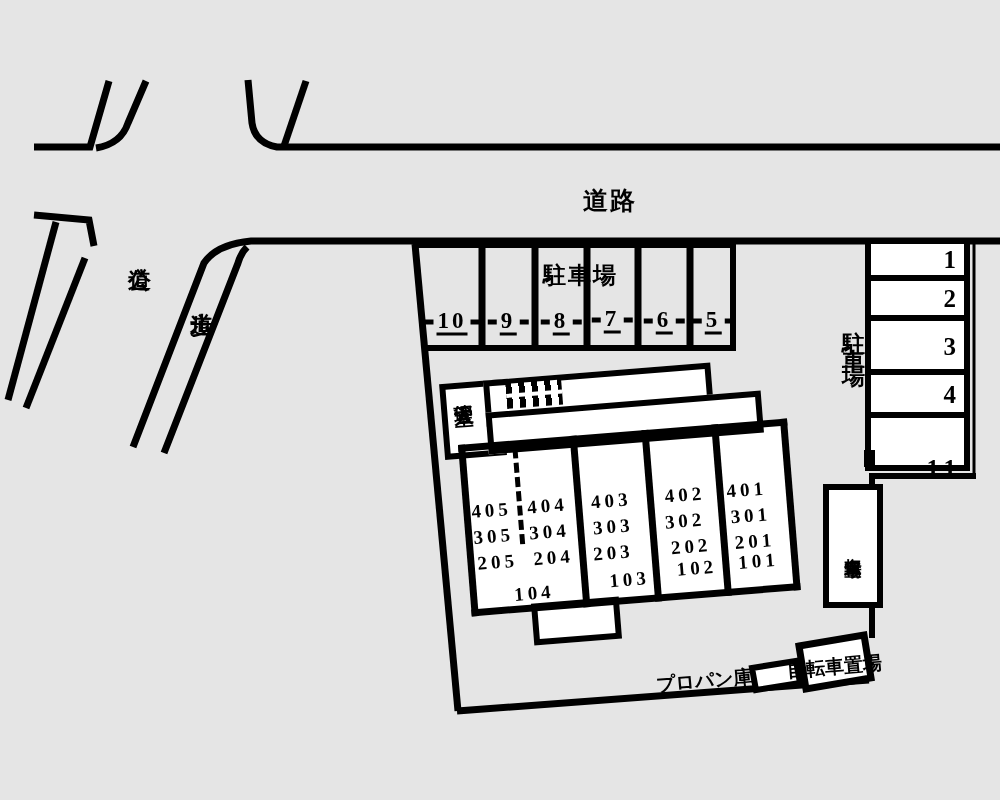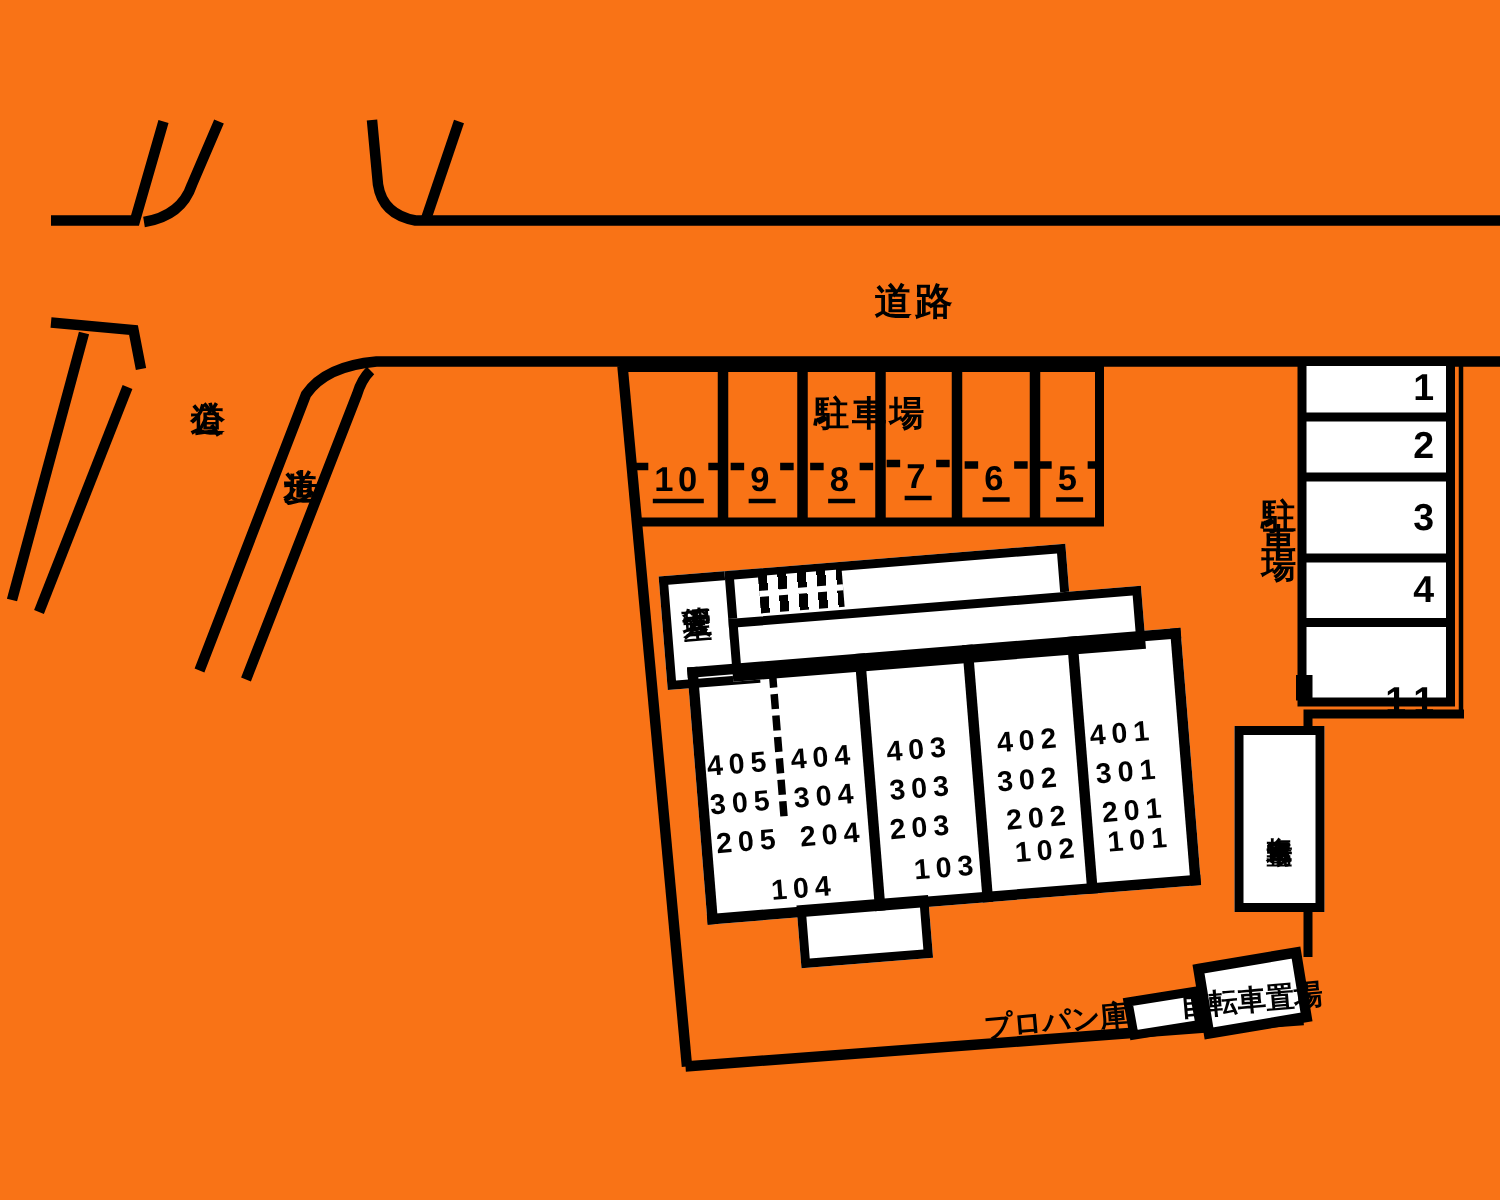--- a/index.html
+++ b/index.html
@@ -1,23 +1,23 @@
 <!DOCTYPE html>
 <html><head>
 <meta charset="utf-8">
 <style>
   html,body{margin:0;padding:0;background:#fff;}
-  #canvas{position:relative;width:1000px;height:800px;background:#f97316;overflow:hidden;
-          font-family:Liberation Sans, sans-serif;color:#000;}
+  #canvas{position:relative;width:1000px;height:800px;background:#e5e5e5;overflow:hidden;
+          font-family:Liberation Serif, serif;color:#000;}
   #canvas svg{position:absolute;left:0;top:0;}
   .lbl{position:absolute;font-weight:600;white-space:nowrap;}
   .vert{writing-mode:vertical-rl;text-orientation:upright;}
 
   
-  .ps{position:absolute;display:flex;align-items:flex-start;gap:3px;transform:translate(-50%,-50%);}
+  .ps{position:absolute;display:flex;align-items:center;gap:3px;transform:translate(-50%,-50%);}
   .ps .n{font-size:23px;font-weight:600;letter-spacing:3px;border-bottom:3px solid #000;padding:0 1px 1px 1px;line-height:1;}
   .ps .t{width:9px;height:5px;background:#000;margin-bottom:1px;}
 
   
   .pr{position:absolute;right:38px;font-size:25px;font-weight:600;letter-spacing:6px;transform:translate(0,-50%);line-height:1;}
 
   
   #building{position:absolute;left:458px;top:445px;width:330px;height:172px;
             transform:rotate(-4.6deg);transform-origin:0 0;}
   #building .bg{position:absolute;left:0;top:0;width:330px;height:172px;background:#fff;}

